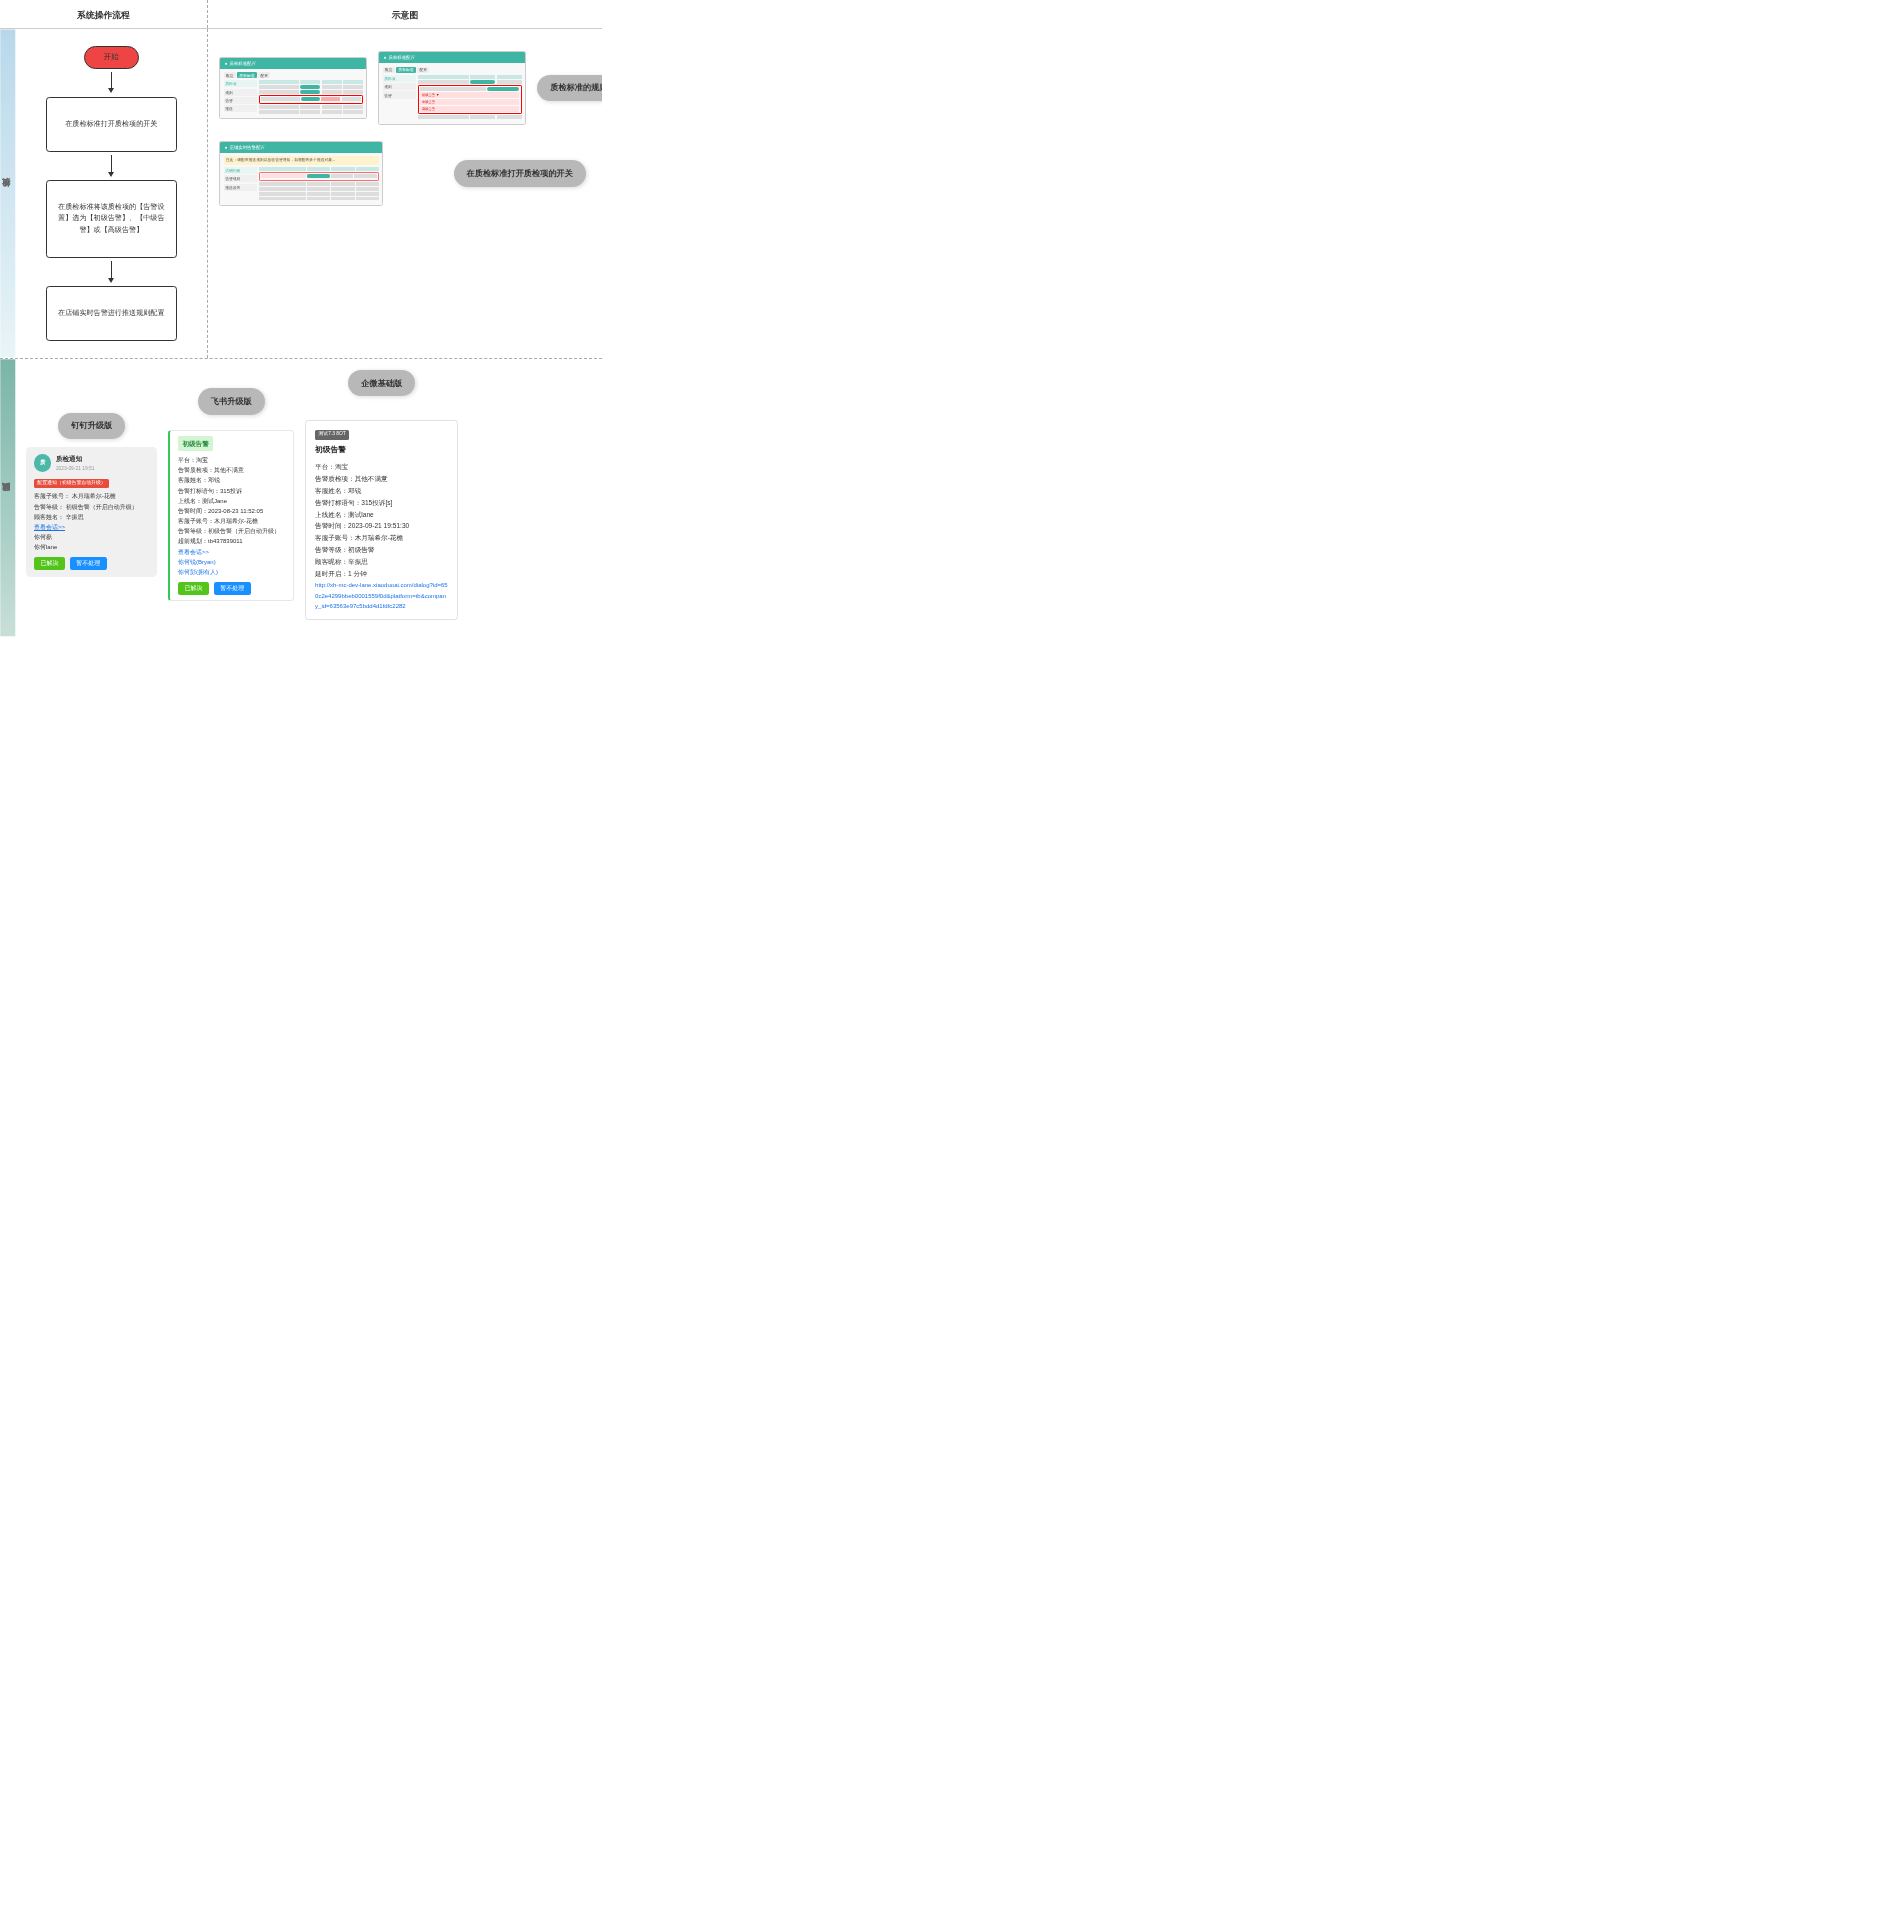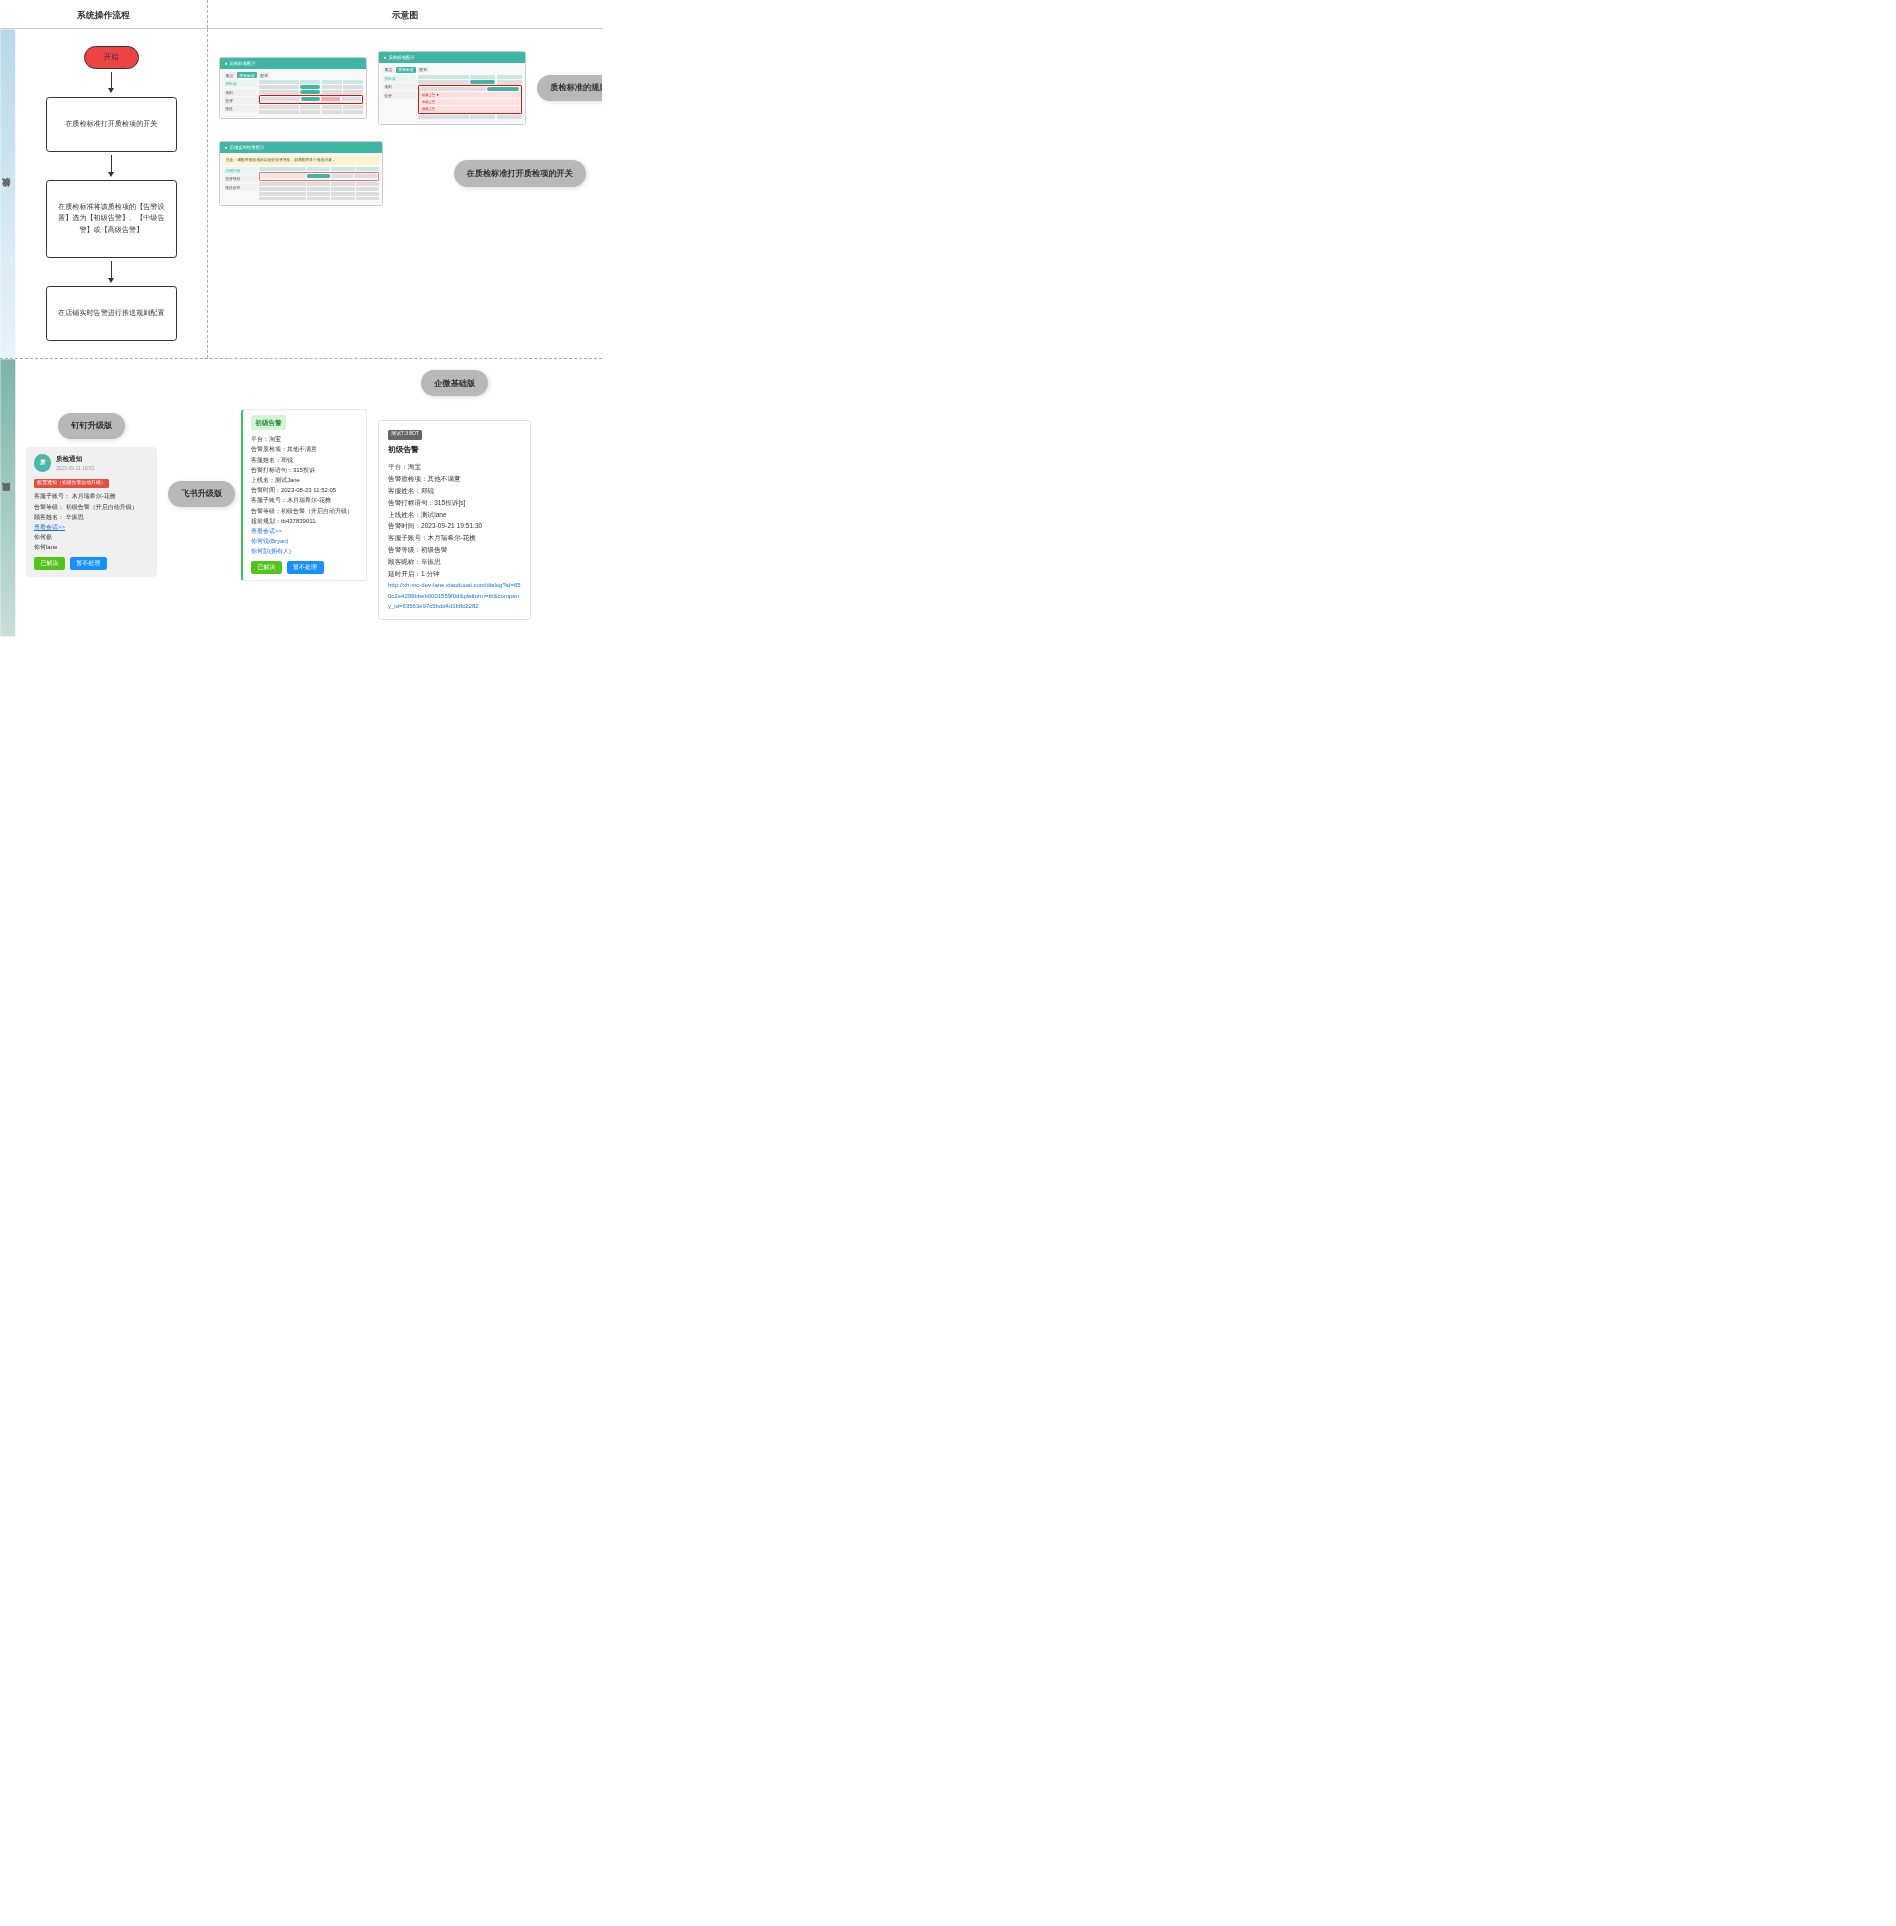--- a/index.html
+++ b/index.html
@@ -656,21 +656,21 @@
             <div class="dingtalk-link">查看会话&gt;&gt;</div>
             <div>你何磊</div>
             <div>你何lane</div>
             <div class="dingtalk-actions">
               <button class="btn-resolve">已解决</button>
               <button class="btn-skip">暂不处理</button>
             </div>
           </div>
         </div>
 
-        <div style="display:flex; align-items:center; gap:6px;">
+        <div style="display:flex; flex-direction:column; align-items:center; gap:13px;">
           <div class="ellipse-tag" style="margin-bottom:2.2px;">
             <span>飞书升级版</span>
           </div>
           <div class="feishu-card">
             <div class="feishu-title">初级告警</div>
             <div>平台：淘宝</div>
             <div>告警质检项：其他不满意</div>
             <div>客服姓名：邓锐</div>
             <div>告警打标语句：315投诉</div>
             <div>上线名：测试Jane</div>

